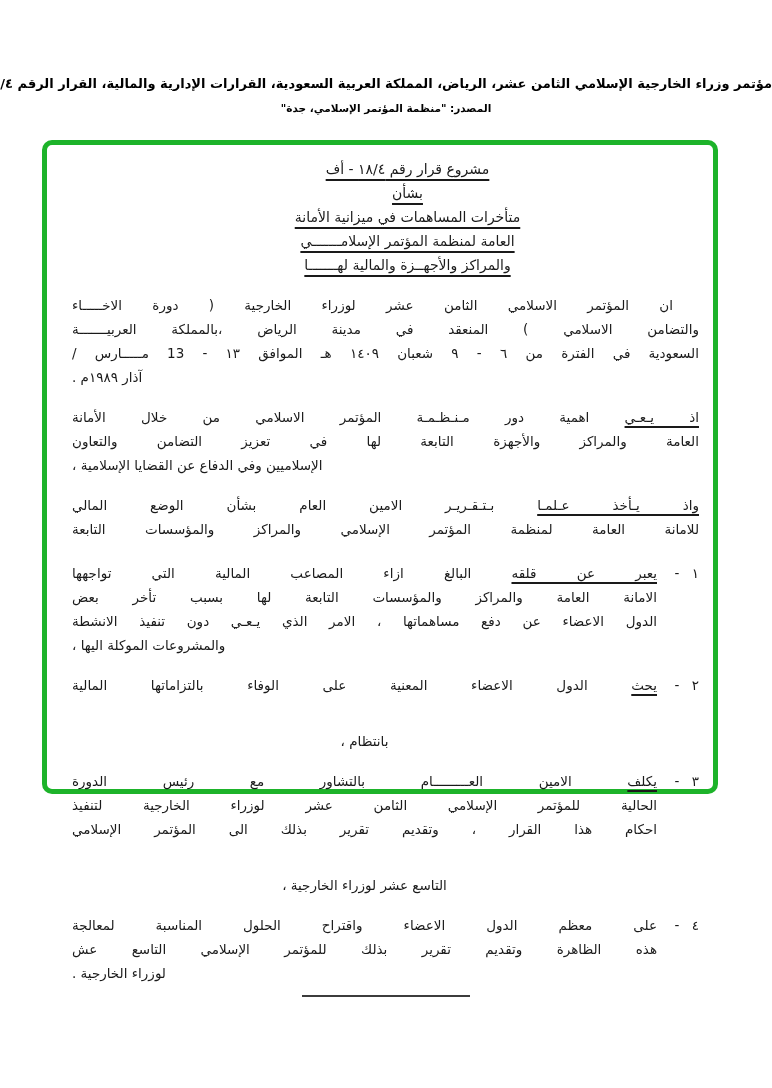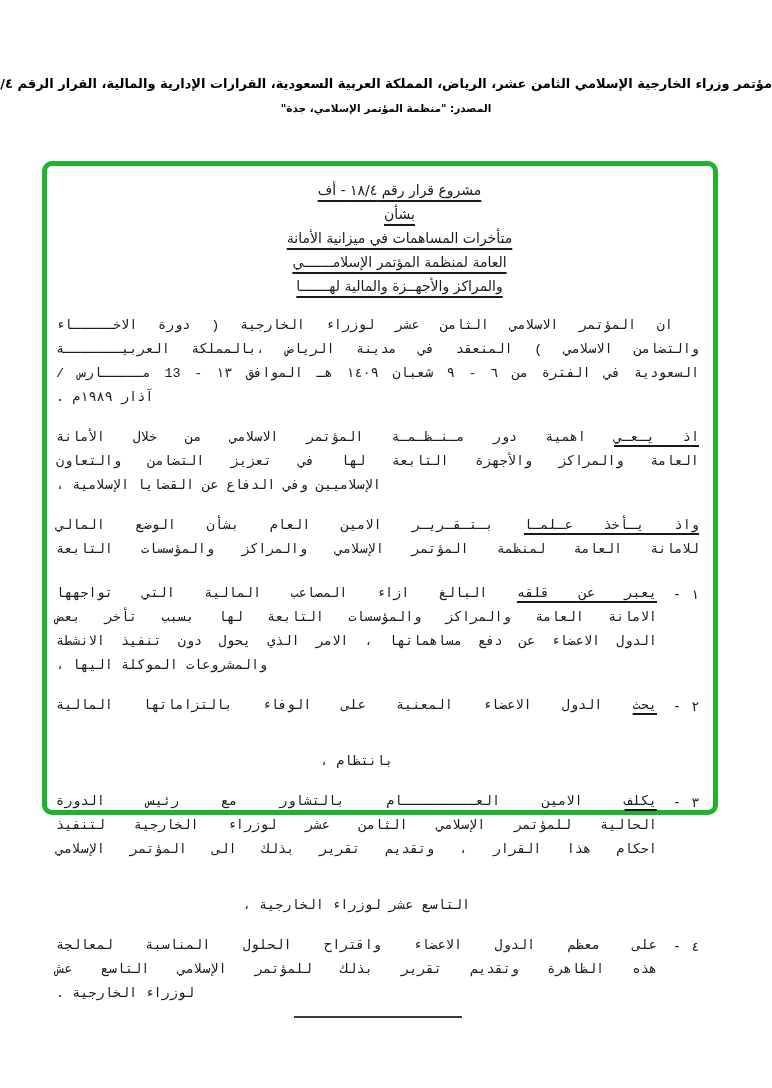--- a/index.html
+++ b/index.html
@@ -6,29 +6,29 @@
   html,body{margin:0;padding:0;background:#ffffff;}
   body{width:772px;height:1088px;font-family:"DejaVu Sans",sans-serif;}
   .screen{position:relative;width:772px;height:1088px;background:#fff;overflow:hidden;
           color:var(--ink);direction:rtl;}
   
   .hdr{position:absolute;top:76px;left:0;right:0;text-align:center;font-weight:bold;
        font-size:13px;color:#000;white-space:nowrap;}
   .src{position:absolute;top:102px;left:0;right:0;text-align:center;font-weight:bold;
        font-size:10.5px;color:#000;}
   
-  .frame{position:absolute;top:161px;left:42px;width:676px;height:654px;box-sizing:border-box;
-         border:5px solid var(--green);border-radius:10px;padding:12px 14px 0 9px;}
+  .frame{position:absolute;top:140px;left:42px;width:676px;height:654px;box-sizing:border-box;
+         border:5px solid var(--green);border-radius:10px;padding:12px 14px 0 25px;}
   
   .title-block{position:relative;left:22px;text-align:center;}
   .title-line{font-size:14px;line-height:24px;text-decoration:underline;
               text-underline-offset:5px;text-decoration-thickness:1.5px;}
   
   .para{margin-top:16px;}
-  .tline{font-size:13.5px;line-height:24px;text-align:justify;text-align-last:justify;font-family:Liberation Mono, monospace;}
+  .tline{font-size:13.5px;line-height:24px;text-align:justify;text-align-last:justify;}
   .tline.al-left{text-align-last:left;}
   .tline.al-center{text-align-last:center;margin-top:32px;}
   .tline.indent{padding-right:26px;}
   .lead{text-decoration:underline;text-underline-offset:4px;text-decoration-thickness:1.5px;margin-top:12px;}
   
   .items{margin-top:20px;}
   .item{display:flex;margin-top:16px;}
   .item.first{margin-top:0;}
   .num{flex:0 0 30px;width:30px;margin-left:12px;font-size:13.5px;line-height:24px;
        word-spacing:8px;white-space:nowrap;}
@@ -68,21 +68,21 @@
           <div class="tline"><span class="lead">واذ يـأخذ عـلمـا</span><span> بـتـقـريـر الامين العام بشأن الوضع المالي</span></div>
           <div class="tline"><span>للامانة العامة لمنظمة المؤتمر الإسلامي والمراكز والمؤسسات التابعة</span></div>
         </div>
       </div>
     <div class="items" id="items">
         <div class="item first">
           <div class="num">١ -</div>
           <div class="itext">
             <div class="tline"><span class="lead">يعبر عن قلقه</span><span> البالغ ازاء المصاعب المالية التي تواجهها</span></div>
             <div class="tline"><span>الامانة العامة والمراكز والمؤسسات التابعة لها بسبب تأخر بعض</span></div>
-            <div class="tline"><span>الدول الاعضاء عن دفع مساهماتها ، الامر الذي يحول دون تنفيذ الانشطة</span></div>
+            <div class="tline"><span>الدول الاعضاء عن دفع مساهماتها ، الامر الذي يـعـي دون تنفيذ الانشطة</span></div>
             <div class="tline al-left"><span>والمشروعات الموكلة اليها ،</span></div>
           </div>
         </div>
         <div class="item">
           <div class="num">٢ -</div>
           <div class="itext">
             <div class="tline"><span class="lead">يحث</span><span> الدول الاعضاء المعنية على الوفاء بالتزاماتها المالية</span></div>
             <div class="tline al-center"><span>بانتظام ،</span></div>
           </div>
         </div>

